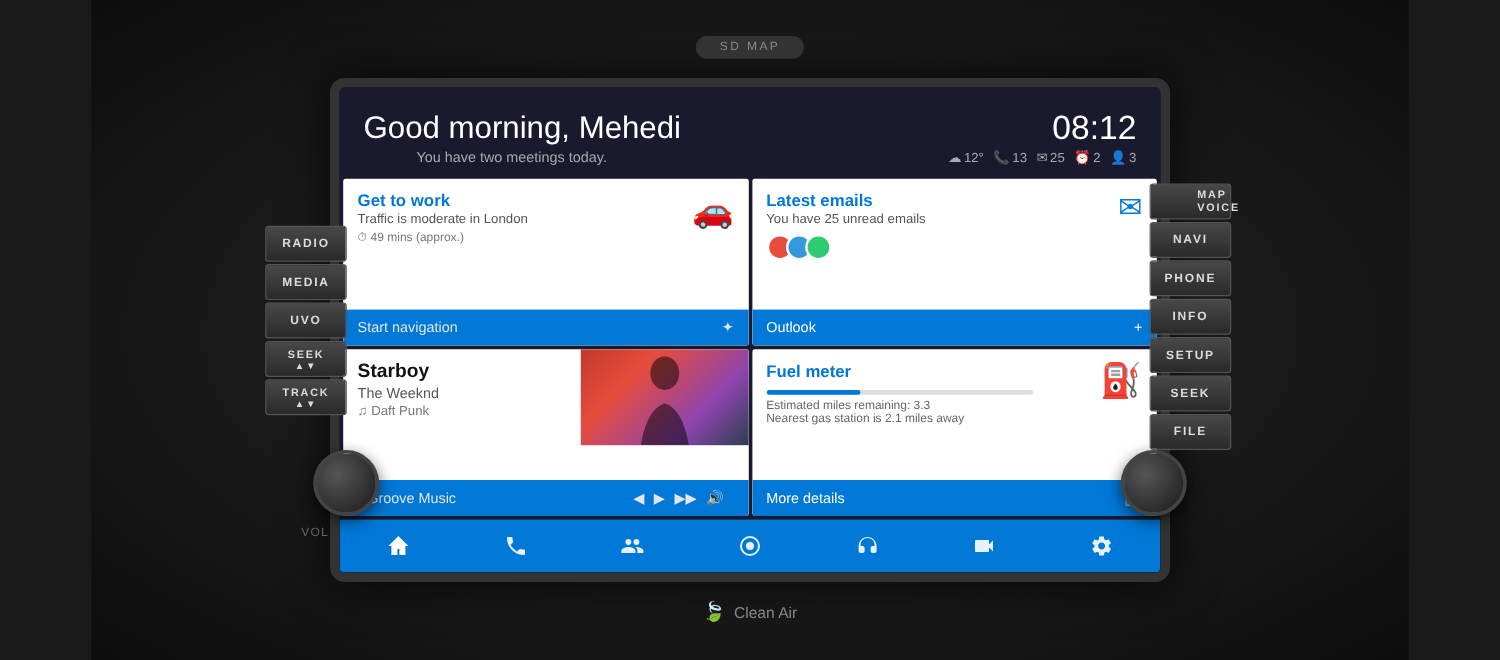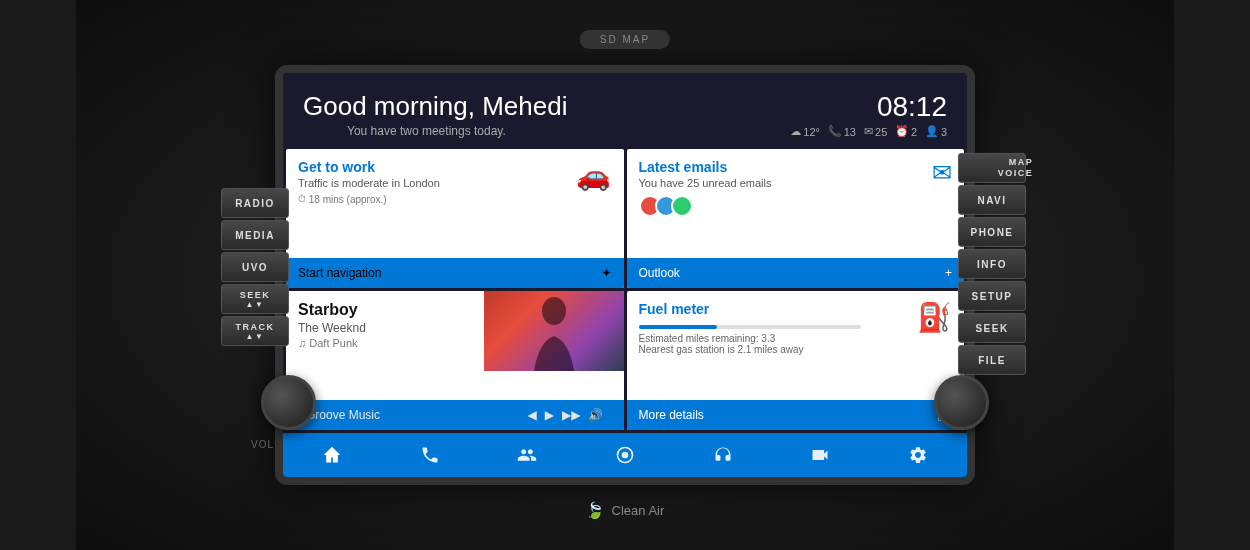--- a/index.html
+++ b/index.html
@@ -136,21 +136,21 @@
     .nav-card-time {
       font-size: 10px;
       color: #777;
       margin-top: 4px;
       display: flex;
       align-items: center;
       gap: 3px;
     }
     .nav-card-btn {
       background: #0078d7;
-      color: #000000;
+      color: #e5e5e5;
       padding: 8px 12px;
       font-size: 12px;
       display: flex;
       justify-content: space-between;
       align-items: center;
       cursor: pointer;
       flex-shrink: 0;
     }
 
     
@@ -523,21 +523,21 @@
 
       <div class="cards-grid">
 
         <div class="card nav-card">
           <div class="nav-card-top">
             <div>
               <div class="nav-card-title">Get to work</div>
               <div class="nav-card-desc">Traffic is moderate in London</div>
               <div class="nav-card-time">
                 <span>⏱</span>
-                <span>18 mins (approx.)</span>
+                <span>49 mins (approx.)</span>
               </div>
             </div>
             <div class="card-icon">🚗</div>
           </div>
           <div class="nav-card-btn">
             <span>Start navigation</span>
             <span>✦</span>
           </div>
         </div>
 
@@ -644,21 +644,21 @@
           <svg width="20" height="20" viewBox="0 0 24 24" fill="white">
             <path d="M19.1 12.9c0-.3.1-.6.1-.9s0-.6-.1-.9l2-1.6c.2-.2.2-.4.1-.6l-1.9-3.3c-.1-.2-.4-.3-.6-.2l-2.4.9c-.5-.4-1-.7-1.6-.9L14.4 3c0-.2-.2-.4-.5-.4h-3.8c-.3 0-.5.2-.5.4l-.3 2.5c-.6.2-1.1.5-1.6.9L5.3 5.5c-.2-.1-.5 0-.6.2L2.8 9c-.1.2-.1.5.1.6l2 1.6c0 .3-.1.6-.1.9s0 .6.1.9l-2 1.6c-.2.2-.2.4-.1.6l1.9 3.3c.1.2.4.3.6.2l2.4-.9c.5.4 1 .7 1.6.9l.3 2.5c0 .2.2.4.5.4h3.8c.3 0 .5-.2.5-.4l.3-2.5c.6-.2 1.1-.5 1.6-.9l2.4.9c.2.1.5 0 .6-.2l1.9-3.3c.1-.2.1-.5-.1-.6l-2-1.6zM12 15.5c-1.9 0-3.5-1.6-3.5-3.5s1.6-3.5 3.5-3.5 3.5 1.6 3.5 3.5-1.6 3.5-3.5 3.5z"></path>
           </svg>
         </div>
       </div>
 
     </div>
   </div>
 
   <div class="right-side-controls">
-    <div class="side-btn" style="font-size:9px; line-height:1.2; text-align:right;padding-left:47px;">MAP<br>VOICE</div>
+    <div class="side-btn" style="font-size:9px; line-height:1.2; text-align:left;padding-left:47px;">MAP<br>VOICE</div>
     <div class="side-btn">NAVI</div>
     <div class="side-btn">PHONE</div>
     <div class="side-btn">INFO</div>
     <div class="side-btn">SETUP</div>
     <div class="side-btn">SEEK</div>
     <div class="side-btn">FILE</div>
   </div>
 
   <div class="right-knob"></div>
 

